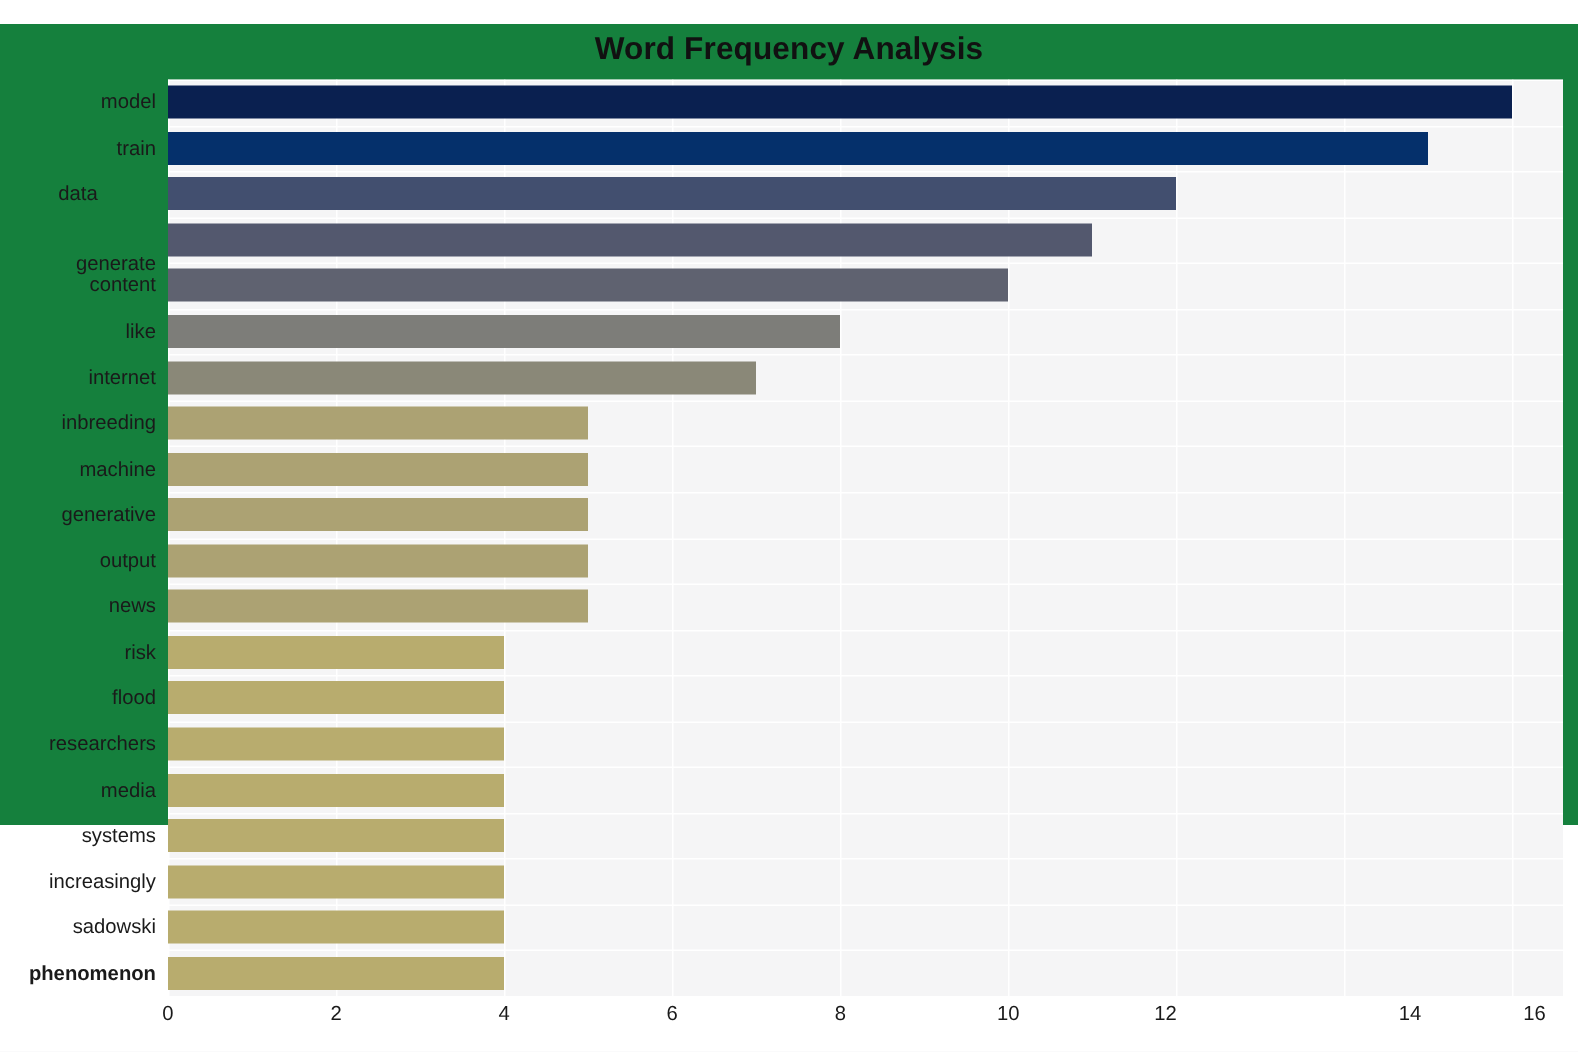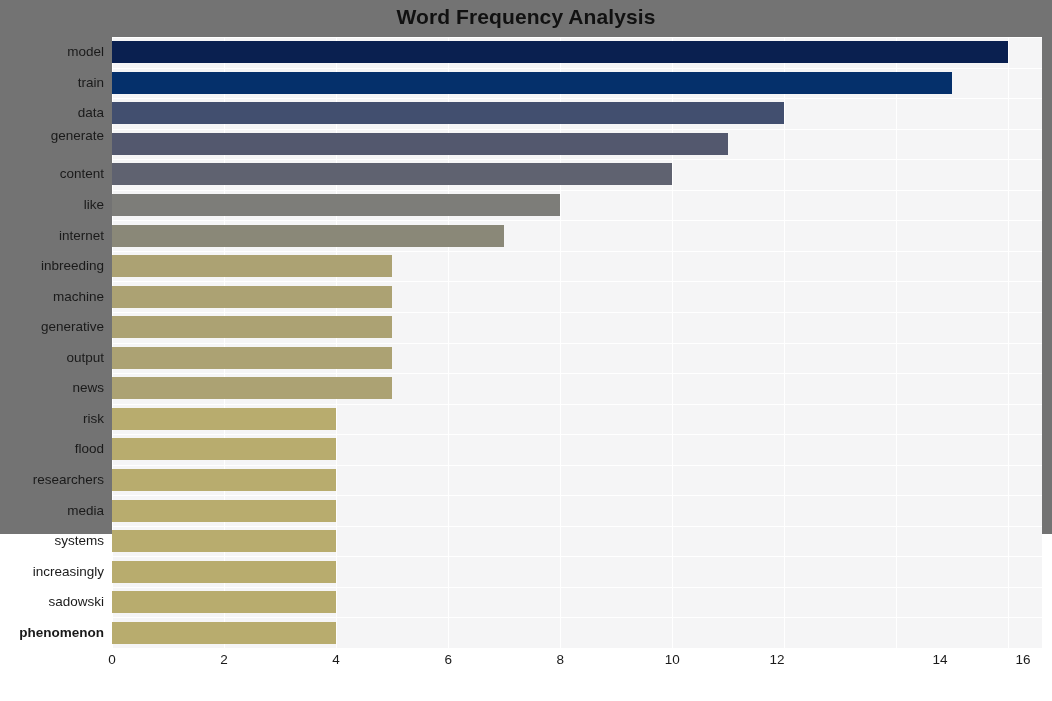--- a/index.html
+++ b/index.html
@@ -11,21 +11,22 @@
     height: 701px;
     background: #ffffff;
     font-family: "Liberation Sans", sans-serif;
     overflow: hidden;
   }
 
   #figure {
     position: relative;
     width: 1052px;
     height: 534px;
-    background: #737373;
+    background: #15803d;
+    margin-top: 16px;
   }
 
   
   #chart-title {
     position: absolute;
     left: 0;
     top: 5px;
     width: 1052px;
     text-align: center;
     font-size: 21px;
@@ -168,22 +169,22 @@
       <div class="bar" title="media: 4" style="width: 224.096px; top: 462.525px; background: rgb(184, 172, 110);"></div>
       <div class="bar" title="systems: 4" style="width: 224.096px; top: 493.075px; background: rgb(184, 172, 110);"></div>
       <div class="bar" title="increasingly: 4" style="width: 224.096px; top: 523.625px; background: rgb(184, 172, 110);"></div>
       <div class="bar" title="sadowski: 4" style="width: 224.096px; top: 554.175px; background: rgb(184, 172, 110);"></div>
       <div class="bar" title="phenomenon: 4" style="width: 224.096px; top: 584.725px; background: rgb(184, 172, 110);"></div>
     </div>
 
   <div id="y-axis-labels">
       <div class="ytick" style="top: 8.275px;">model</div>
       <div class="ytick" style="top: 38.825px;">train</div>
-      <div class="ytick" style="top: 69.375px;">data</div>
-      <div class="ytick" style="top: 92px;">generate</div>
+      <div class="ytick" style="top: 69.375px; text-align: center;">data</div>
+      <div class="ytick" style="top: 116px;">generate</div>
       <div class="ytick" style="top: 130.475px;">content</div>
       <div class="ytick" style="top: 161.025px;">like</div>
       <div class="ytick" style="top: 191.575px; padding-left: 22px;">internet</div>
       <div class="ytick" style="top: 222.125px;">inbreeding</div>
       <div class="ytick" style="top: 252.675px;">machine</div>
       <div class="ytick" style="top: 283.225px;">generative</div>
       <div class="ytick" style="top: 313.775px;">output</div>
       <div class="ytick" style="top: 344.325px;">news</div>
       <div class="ytick" style="top: 374.875px;">risk</div>
       <div class="ytick" style="top: 405.425px;">flood</div>

